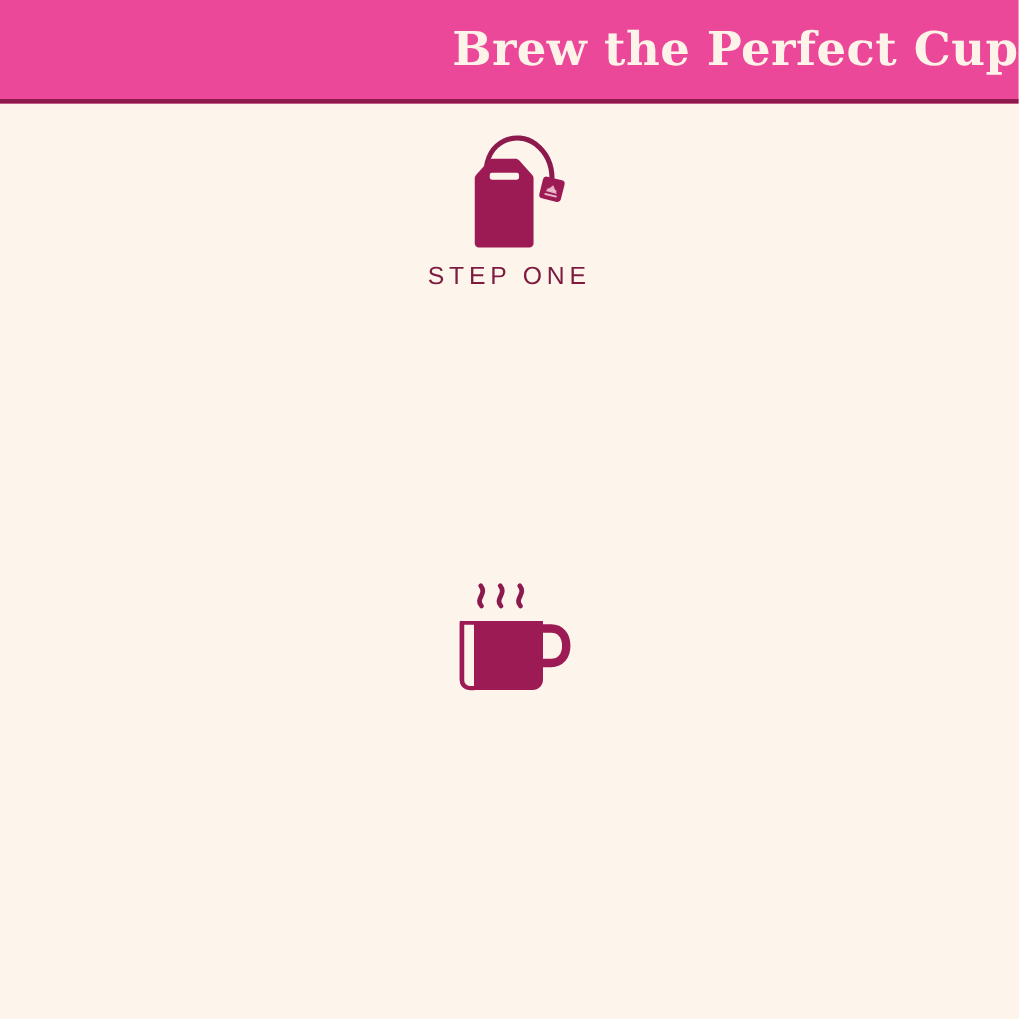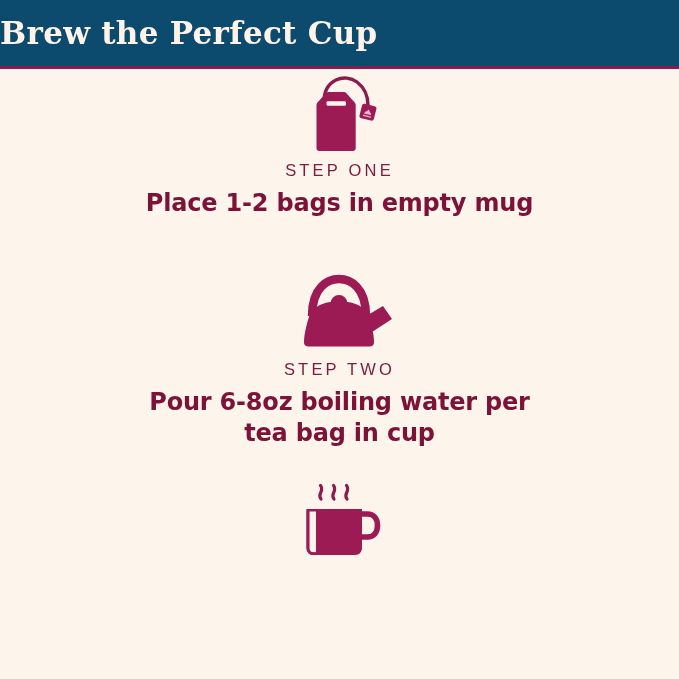--- a/index.html
+++ b/index.html
@@ -20,43 +20,44 @@
     background: #fdf4ec;
     display: flex;
     flex-direction: column;
     box-sizing: border-box;
   }
 
   
   .header-bar {
     width: 100%;
     height: 69px;
-    background: #0c4a6e;
+    background: #ec4899;
     border-bottom: 3px solid #8d1a4c;
     box-sizing: border-box;
     display: flex;
     align-items: center;
-    justify-content: flex-start;
+    justify-content: flex-end;
     flex: 0 0 auto;
   }
   .header-title {
     font-family: "DejaVu Serif", "Liberation Serif", serif;
     font-weight: bold;
     font-size: 31px;
     color: #fdf3e8;
     letter-spacing: 0.3px;
     line-height: 1;
     white-space: nowrap;
   }
 
   
   .steps {
     flex: 1 1 auto;
     display: flex;
     flex-direction: column;
+    padding-top: 14px;
     box-sizing: border-box;
   }
   .step {
     flex: 1 1 0;
     display: flex;
     flex-direction: column;
     align-items: center;
     justify-content: flex-start;
     box-sizing: border-box;
   }
@@ -123,49 +124,22 @@
 
           <g transform="rotate(14 73 43)">
             <rect x="65.6" y="35.8" width="14.8" height="14.8" rx="2.4" fill="#9c1b54"></rect>
             <path d="M69.2 45.4 L73.2 40.4 L77 45.4 Z" fill="#f3c9d8" opacity="0.85"></path>
             <rect x="68.8" y="46.6" width="8.6" height="1.4" rx="0.7" fill="#f3c9d8" opacity="0.85"></rect>
             <rect x="69.6" y="43.2" width="6.8" height="1.1" rx="0.55" fill="#f3c9d8" opacity="0.6"></rect>
           </g>
         </svg>
       </div>
       <div class="step-kicker">STEP ONE</div>
-      <div class="step-desc">
-        <span class="line">Place 1-2 bags in empty mug</span>
-      </div>
     </div>
 
-    <div class="step step-two">
-      <div class="step-icon">
-        <svg width="116" height="82" viewBox="0 0 116 82" xmlns="http://www.w3.org/2000/svg">
-
-          <path d="M30 44 C30 15, 46 7, 57 7 C68 7, 84 15, 84 44" fill="none" stroke="#9c1b54" stroke-width="8.5" stroke-linecap="butt"></path>
-
-          <path d="M79 47 L101 34 L110 47 L90 60 Z" fill="#9c1b54"></path>
-
-          <circle cx="57" cy="31.5" r="8.5" fill="#9c1b54"></circle>
-
-          <path d="M30 44 C30 34, 42 29.5, 57 29.5 C72 29.5, 84 34, 84 44 Z" fill="#9c1b54"></path>
-
-          <path d="M27.5 43 L86.5 43 C90.5 56, 92 64, 92 70.5
-                   C92 73.2, 90.2 74.5, 87.4 74.5 L26.6 74.5
-                   C23.8 74.5, 22 73.2, 22 70.5
-                   C22 64, 23.5 56, 27.5 43 Z" fill="#9c1b54"></path>
-        </svg>
-      </div>
-      <div class="step-kicker">STEP TWO</div>
-      <div class="step-desc">
-        <span class="line">Pour 6-8oz boiling water per</span>
-        <span class="line">tea bag in cup</span>
-      </div>
-    </div>
 
     <div class="step step-three">
       <div class="step-icon">
         <svg width="104" height="90" viewBox="0 0 104 90" xmlns="http://www.w3.org/2000/svg">
 
           <path d="M33 23 C28.5 18, 37 15, 32.5 9.5" fill="none" stroke="#8d1a4c" stroke-width="3.2" stroke-linecap="round"></path>
           <path d="M46 23 C41.5 18, 50 15, 45.5 9.5" fill="none" stroke="#8d1a4c" stroke-width="3.2" stroke-linecap="round"></path>
           <path d="M59 23 C54.5 18, 63 15, 58.5 9.5" fill="none" stroke="#8d1a4c" stroke-width="3.2" stroke-linecap="round"></path>
 
           <path d="M72 38 L79.5 38 C85.5 38, 89.5 42.5, 89.5 49.5

